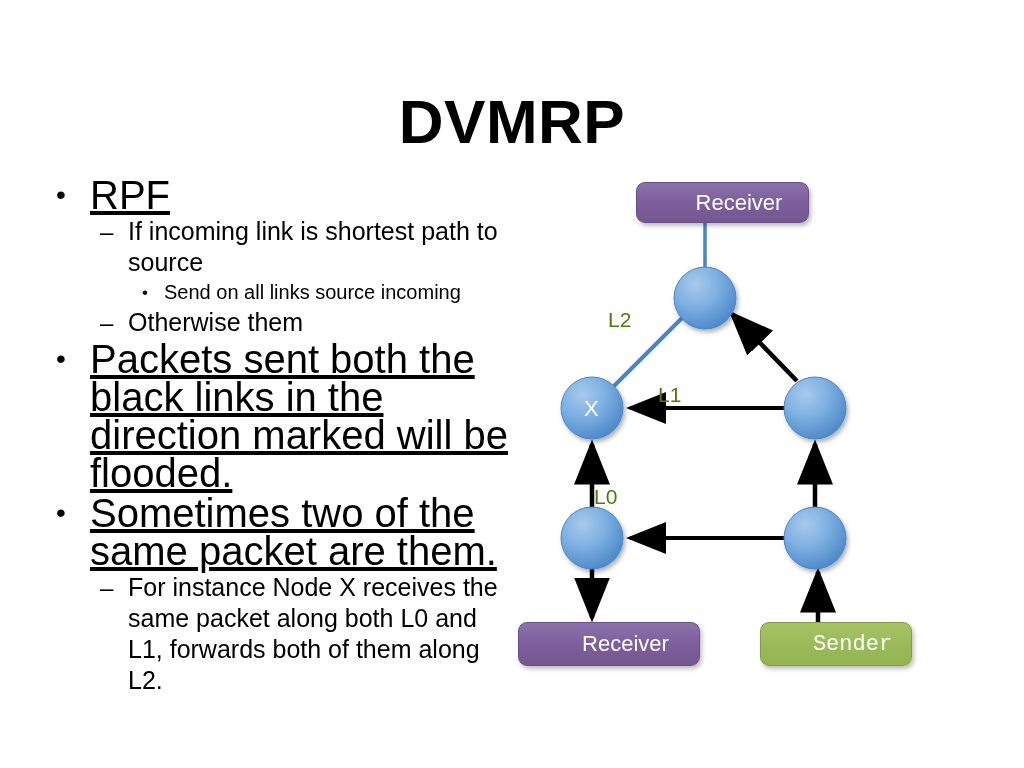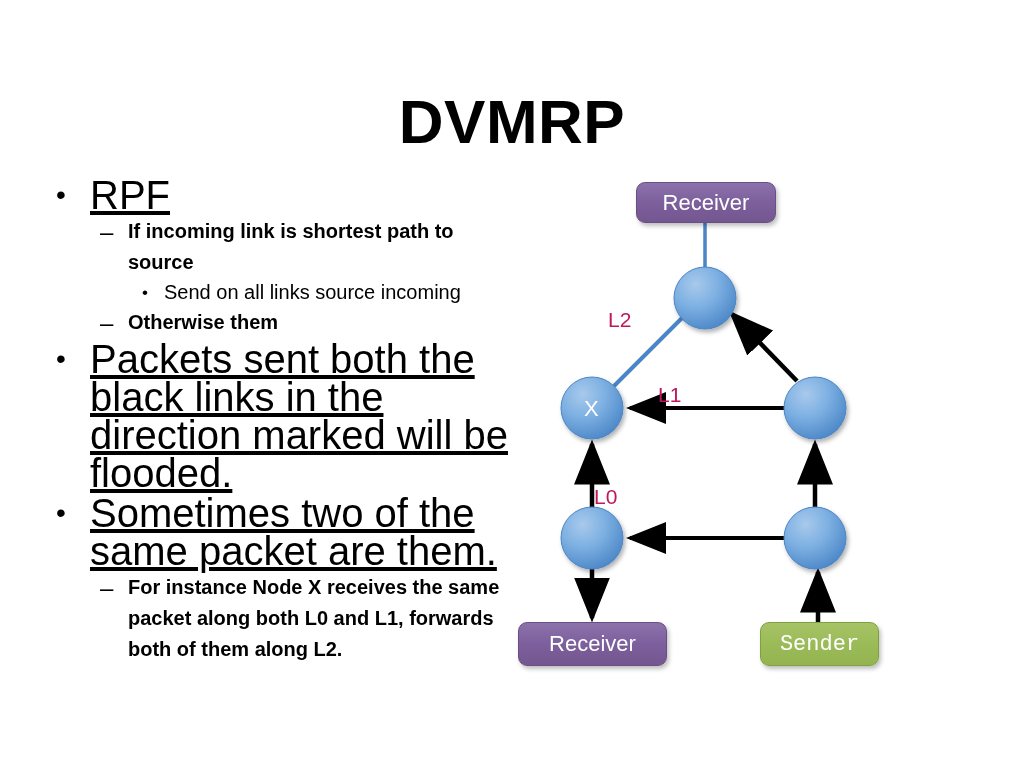--- a/index.html
+++ b/index.html
@@ -70,23 +70,22 @@
   .lvl2 {
     margin-left: 44px;
     margin-bottom: 1px;
   }
   .lvl2 .bullet-mark {
     width: 28px;
     font-size: 24px;
     line-height: 32px;
   }
   .lvl2 .bullet-text {
-    font-size: 20px;
+    font-size: 25px;
     line-height: 31px;
-    font-weight: bold;
   }
 
   
   .lvl3 {
     margin-left: 86px;
     margin-bottom: 1px;
   }
   .lvl3 .bullet-mark {
     width: 22px;
     font-size: 17px;
@@ -111,34 +110,35 @@
   .node-label {
     position: absolute;
     font-size: 22px;
     color: #ffffff;
     font-family: "Liberation Sans", sans-serif;
   }
 
   .link-label {
     position: absolute;
     font-size: 21px;
-    color: #be185d;
+    color: #4d7c0f;
     font-family: "Liberation Sans", sans-serif;
     white-space: nowrap;
   }
 
   .box {
     position: absolute;
     border-radius: 9px;
     display: flex;
     align-items: center;
     justify-content: center;
     font-size: 22px;
     color: #ffffff;
     box-shadow: 2px 3px 4px rgba(0,0,0,0.25);
+    padding-left: 33px;
   }
   .box-purple {
     background: linear-gradient(to bottom, #8c72ab 0%, #7c5f9c 50%, #74578f 100%);
     border: 1px solid #6a4f84;
   }
   .box-green {
     background: linear-gradient(to bottom, #a6c365 0%, #9bbb59 50%, #93b450 100%);
     border: 1px solid #80a03f;
   }
 </style>

